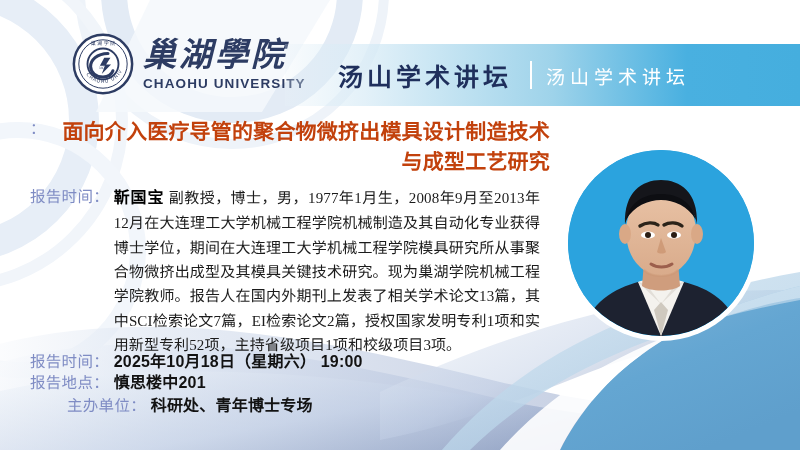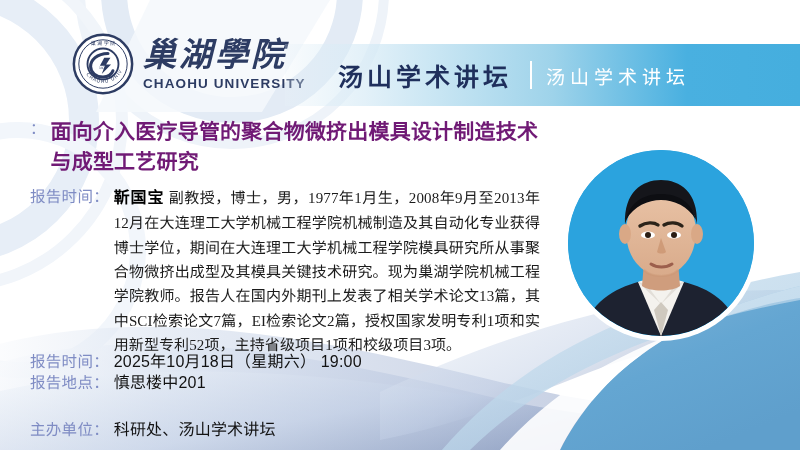--- a/index.html
+++ b/index.html
@@ -137,23 +137,24 @@
     padding-right: 5px;
     line-height: 1.5;
   }
 
   
   #row-title { left: 30px; top: 117px; width: 520px; }
   #row-title .row-label { padding-top: 2px; }
   .title-text {
     font-size: 21px;
     font-weight: 700;
-    color: #701a75;
+    color: #c2410c;
     line-height: 1.42;
     letter-spacing: 0.2px;
+    text-align: right;
   }
 
   
   #row-bio { left: 30px; top: 185px; width: 510px; }
   .bio-text {
     font-size: 15px;
     color: #1b1b1b;
     line-height: 1.63;
     letter-spacing: 0.1px;
     text-align: justify;
@@ -169,28 +170,28 @@
   
   .info-row {
     position: absolute;
     left: 30px;
     display: flex;
     align-items: baseline;
     justify-content: space-between;
   }
   .info-value {
     font-size: 16px;
-    font-weight: 400;
+    font-weight: 700;
     color: #121212;
     white-space: nowrap;
     letter-spacing: 0.2px;
   }
   #row-time  { top: 348px; }
   #row-place { top: 369px; }
-  #row-host  { top: 416px; }
+  #row-host  { top: 392px; margin-left: 37px; }
 
   
   .portrait {
     position: absolute;
     left: 568px;
     top: 150px;
     width: 186px;
     height: 186px;
     border-radius: 50%;
     overflow: hidden;
@@ -310,21 +311,21 @@
 
   <div class="info-row" id="row-place">
     <span class="row-label">报告地点</span>
     <span class="row-colon">：</span>
     <span class="info-value">慎思楼中201</span>
   </div>
 
   <div class="info-row" id="row-host">
     <span class="row-label">主办单位</span>
     <span class="row-colon">：</span>
-    <span class="info-value">科研处、汤山学术讲坛</span>
+    <span class="info-value">科研处、青年博士专场</span>
   </div>
 
   <div class="portrait">
     <svg width="186" height="186" viewBox="0 0 186 186" xmlns="http://www.w3.org/2000/svg">
       <defs>
         <linearGradient id="skin" x1="0" y1="0" x2="0" y2="1">
           <stop offset="0%" stop-color="#e9c3a6"></stop>
           <stop offset="100%" stop-color="#d9ab8b"></stop>
         </linearGradient>
         <clipPath id="pClip">

